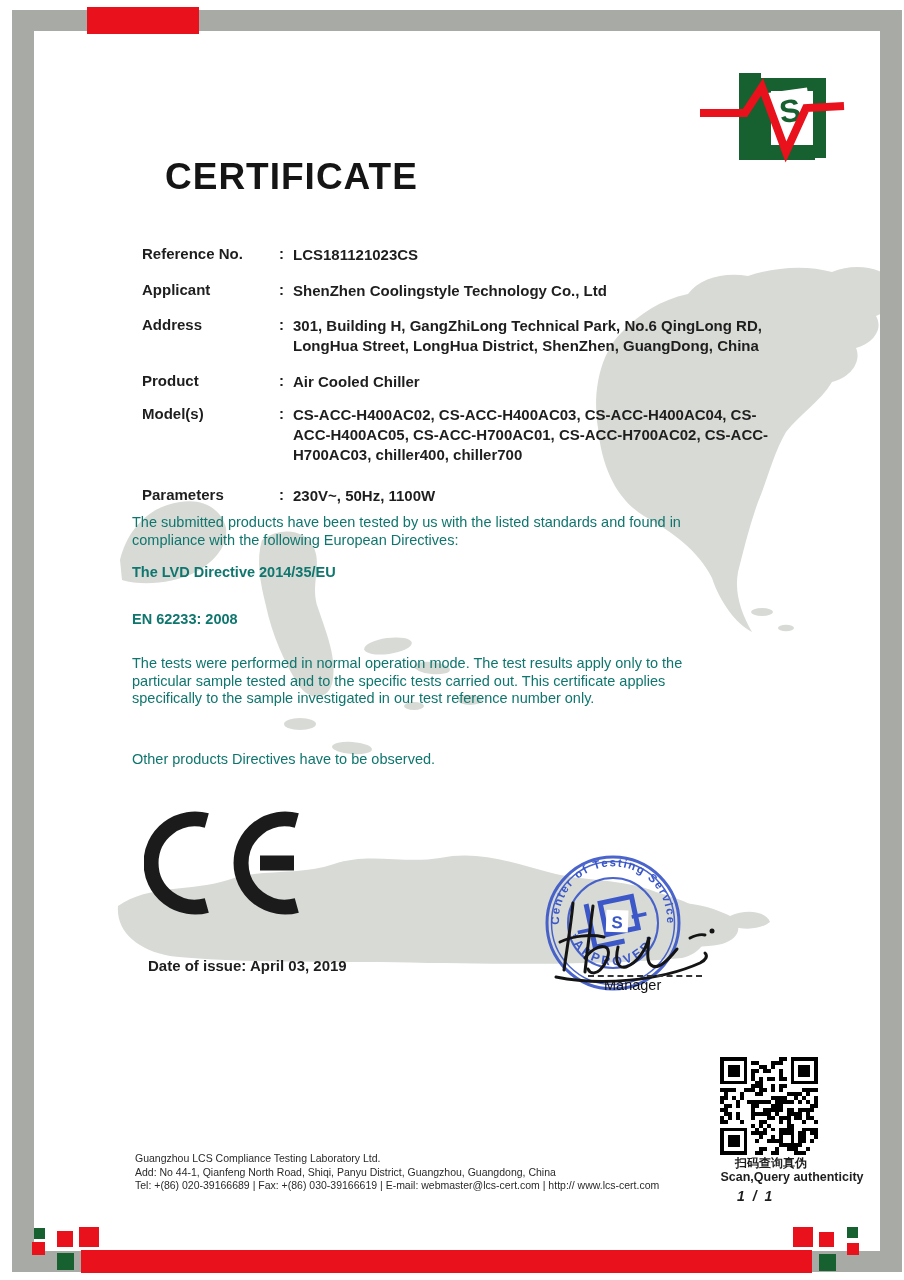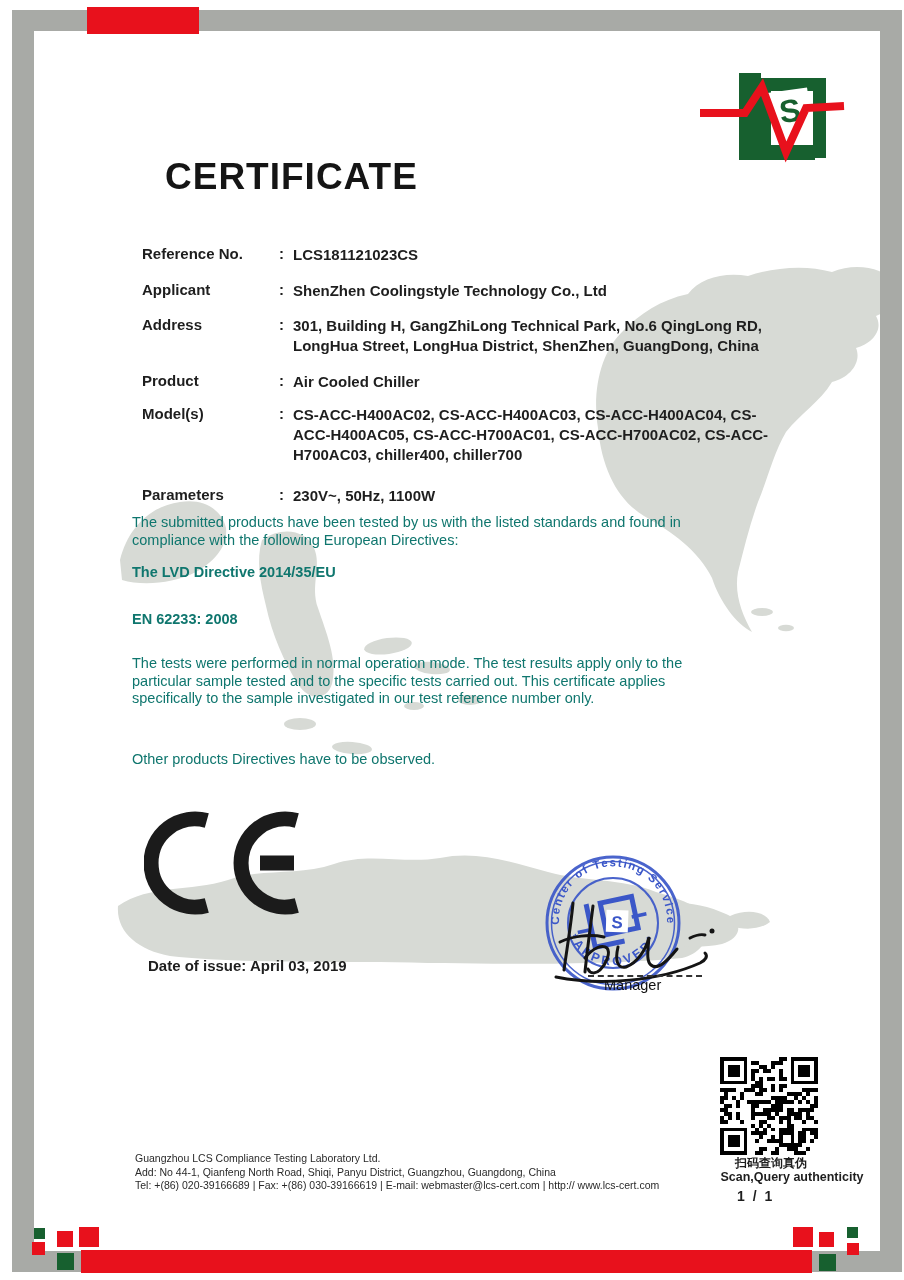--- a/index.html
+++ b/index.html
@@ -28,21 +28,21 @@
   .frow .lab{width:137px;font-size:15px;font-weight:700;}
   .frow .col{width:14px;font-size:15px;font-weight:700;}
   .frow .val{width:490px;font-size:15px;font-weight:700;line-height:20px;}
   
   .para{position:absolute;left:132px;width:585px;font-size:14.5px;line-height:17.5px;color:#0f766e;}
   .para.b{font-weight:700;}
   
   .footer{left:135px;top:1152px;font-size:10.5px;line-height:13.5px;color:#2a2a2a;}
   .qr-cap-zh{left:712px;top:1155px;width:118px;text-align:center;font-size:12px;font-weight:700;}
   .qr-cap-en{left:698px;top:1170px;width:146px;text-align:center;font-size:12.5px;font-weight:700;margin-left:21px;}
-  .page-ind{left:737px;top:1188px;font-size:14px;font-weight:700;letter-spacing:2px;}
+  .page-ind{left:737px;top:1188px;font-size:14px;font-weight:700;letter-spacing:2px;font-style:italic;}
   .date-line{left:148px;top:957px;font-size:15px;font-weight:700;}
   .manager{left:604px;top:977px;font-size:14.5px;color:#111;}
   .dotline{left:588px;top:975px;width:114px;border-top:2px dashed #333;height:0;}
   svg text{font-family:"Liberation Sans","DejaVu Sans",sans-serif;}
 </style>
 </head>
 <body>
 
 <div class="page">
 

